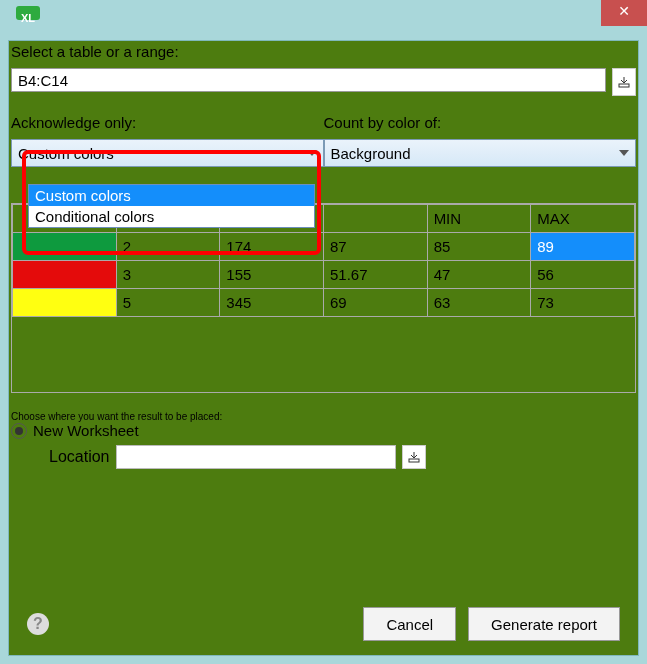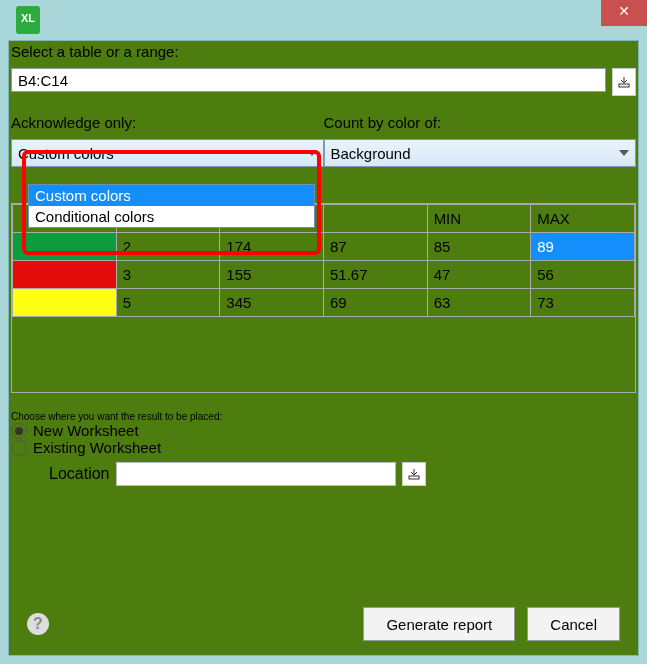--- a/index.html
+++ b/index.html
@@ -6,21 +6,21 @@
   body { margin: 0; background: #fff; }
   .window {
     width: 647px; height: 664px; position: relative;
     background: #a9d7da;
   }
   .titlebar {
     height: 36px; background: #a9d7da; position: relative;
     text-align: center; line-height: 36px; font-size: 16px; color: #000;
   }
   .xl-badge {
-    position: absolute; left: 16px; top: 6px; width: 24px; height: 28px;
+    position: absolute; left: 16px; top: 6px; width: 24px; height: 14px;
     background: #2eab3f; border-radius: 3px; color: #fff; font-size: 11px;
     font-weight: bold; line-height: 24px; text-align: center;
   }
   .close-btn {
     position: absolute; right: 0; top: -2px; width: 46px; height: 28px;
     background: #c8504f; color: #fff; line-height: 26px; text-align: center;
     font-size: 14px; cursor: pointer;
   }
   .content {
     position: absolute; left: 8px; right: 8px; top: 40px; bottom: 8px;
@@ -179,36 +179,32 @@
             </tr>
           </tbody>
       </table>
     </div>
 
     <div class="choose">Choose where you want the result to be placed:</div>
     <div class="radio-row">
       <span class="radio checked"></span>
       <span>New Worksheet</span>
     </div>
-    <div class="radio-row">
-      <span class="radio"></span>
-      <span>Existing Worksheet</span>
-    </div>
     <div class="loc-row">
       <span>Location</span>
       <input class="loc-input" style="">
       <div class="picker-btn" style="height:24px">
         <svg width="12" height="12" viewBox="0 0 12 12">
           <rect x="1" y="8" width="10" height="3" fill="none" stroke="#333"></rect>
           <path d="M6 1 L6 6 M3 4 L6 7 L9 4" fill="none" stroke="#333"></path>
         </svg>
       </div>
     </div>
 
     <div class="footer">
       <div class="help">?</div>
       <div class="spacer"></div>
+      <button class="btn">Cancel</button>
       <button class="btn">Generate report</button>
-      <button class="btn">Cancel</button>
     </div>
 
   </div>
 </div>
 
 </body></html>

